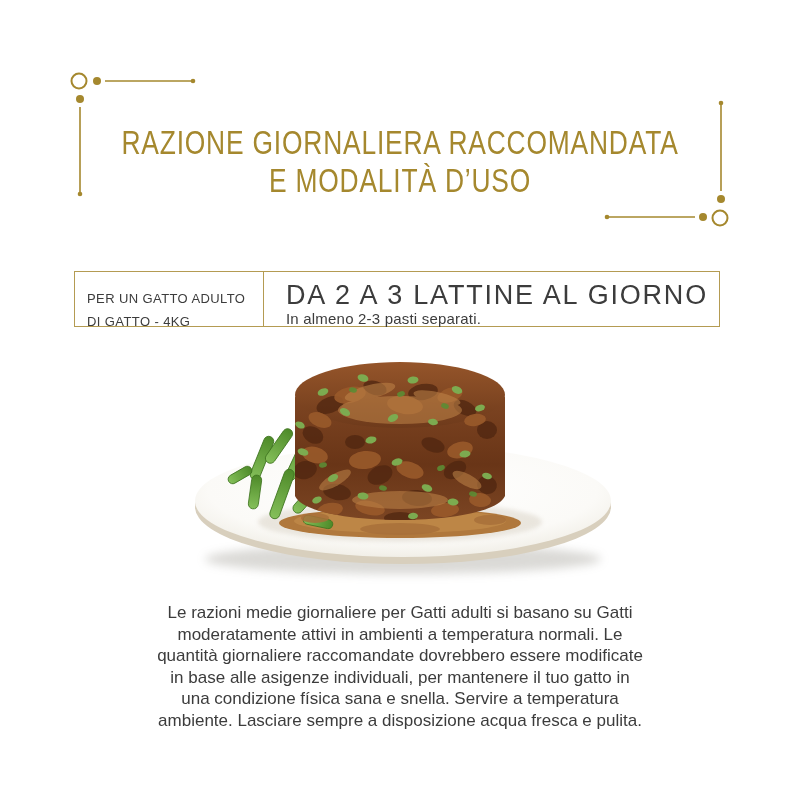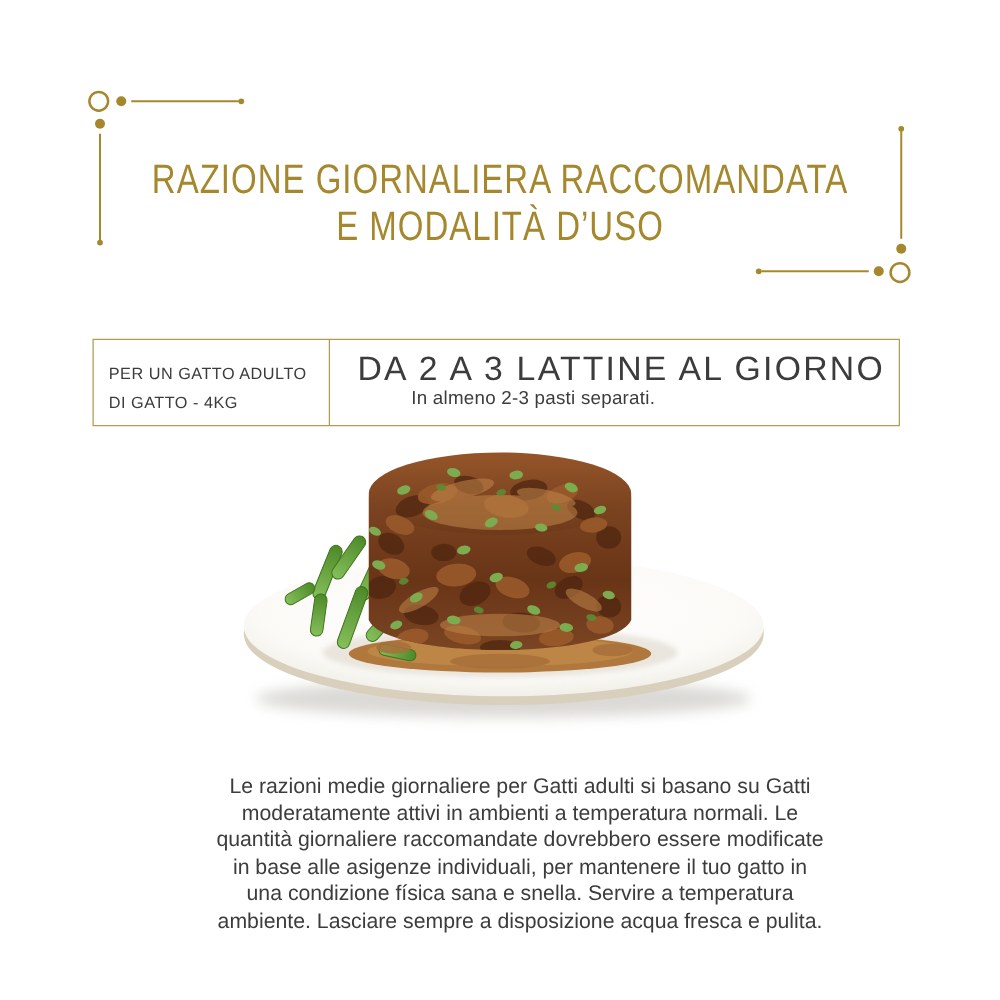--- a/index.html
+++ b/index.html
@@ -15,42 +15,42 @@
   .title{
     position:absolute;top:124px;left:0;width:800px;margin:0;
     text-align:center;color:#a5882e;font-size:33px;line-height:38px;
     font-weight:400;letter-spacing:1px;
     transform:scaleX(0.8);transform-origin:400px 0;
     white-space:nowrap;
   }
 
   
   .ration-table{
-    position:absolute;left:74px;top:271px;width:646px;height:70px;
+    position:absolute;left:74px;top:271px;width:646px;height:56px;
     border:1.5px solid #b49b52;box-sizing:border-box;display:flex;
     background:#ffffff;
     justify-content:space-between;
   }
   .cell-left{
     width:189px;box-sizing:border-box;border-right:1.5px solid #b49b52;
     padding:15px 2px 0 12px;color:#3c3c3c;font-size:13px;line-height:23px;
     letter-spacing:0.4px;white-space:nowrap;
   }
   .cell-right{
     flex:1;padding:11px 8px 0 22px;color:#3c3c3c;box-sizing:border-box;
   }
   .amount{font-size:27px;letter-spacing:1.8px;line-height:24px;white-space:nowrap;}
-  .note{font-size:15px;margin-top:3px;letter-spacing:0.2px;margin-left:43px;}
+  .note{font-size:15px;margin-top:3px;letter-spacing:0.2px;}
 
   
   .food-svg{position:absolute;left:165px;top:350px;}
 
   
   .body-text{
-    position:absolute;left:60px;top:602px;width:680px;margin:16px;
+    position:absolute;left:60px;top:602px;width:680px;margin:0;
     text-align:center;color:#3c3c3c;font-size:17px;line-height:21.5px;
     white-space:pre-line;
   }
 </style>
 </head>
 <body>
 
 <div class="canvas">
 
   <svg class="orn orn-tl" width="160" height="150" viewBox="0 0 160 150">

